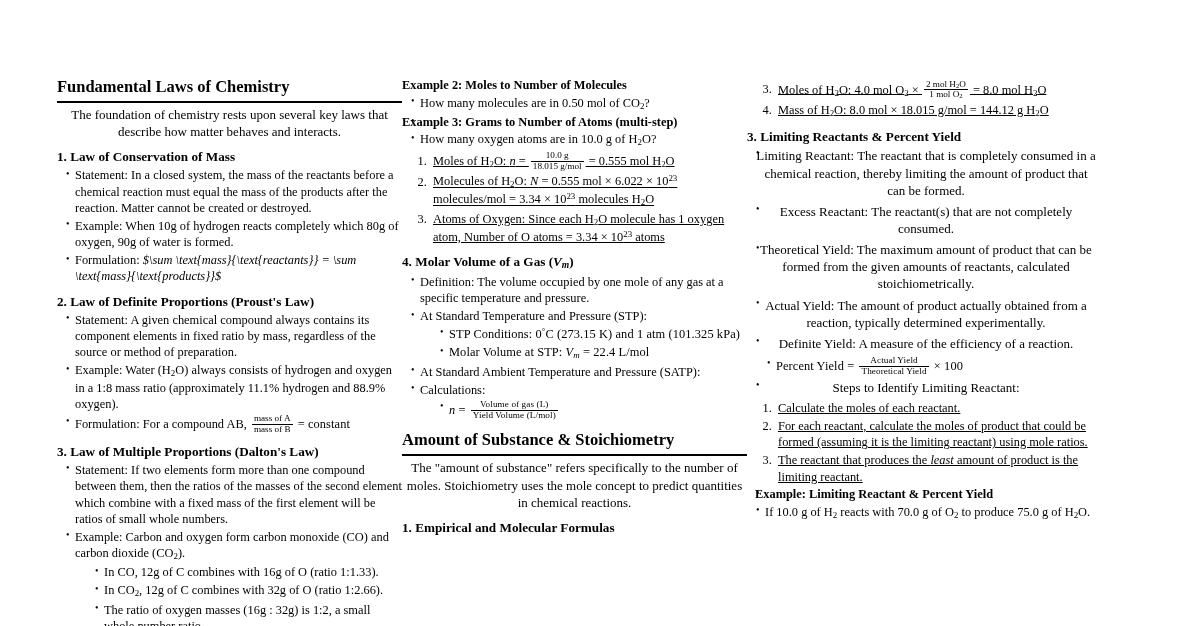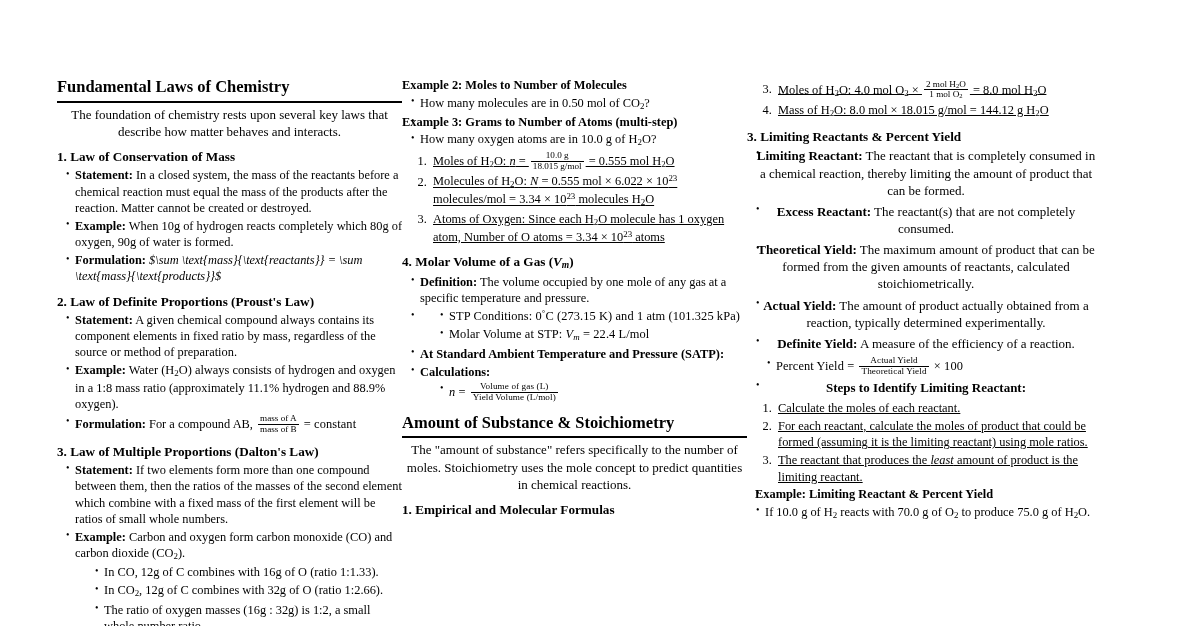--- a/index.html
+++ b/index.html
@@ -80,21 +80,21 @@
     position: absolute;
     left: 0;
     top: -0.5px;
     font-size: 10px;
   }
   ul.bl.sub { padding-left: 20px; }
   ol.nl { padding-left: 28px; text-decoration: underline; }
   ol.nl > li { margin: 1.5px 0; padding-left: 3px; }
   li.empty-bullet { list-style: none; }
   li.empty-bullet::before { content: "\2022"; }
-  b, strong { font-weight: bold; }
+  b, strong { font-weight: normal; }
   i, em { font-style: italic; }
   sub { font-size: 0.72em; vertical-align: -0.22em; }
   sup { font-size: 0.72em; vertical-align: 0.48em; }
   .mathit { font-family: "Liberation Serif", serif; font-style: italic; }
   .mathvar { font-style: italic; }
   .frac {
     display: inline-block;
     vertical-align: -0.45em;
     text-align: center;
     font-size: 0.74em;
@@ -171,21 +171,21 @@
         <li>Moles of H<sub>2</sub>O: <span class="mathvar">n</span> =
           <span class="frac"><span class="num">10.0 g</span><span class="den">18.015 g/mol</span></span>
           = 0.555 mol H<sub>2</sub>O</li>
         <li>Molecules of H<sub>2</sub>O: <span class="mathvar">N</span> = 0.555 mol × 6.022 × 10<sup>23</sup> molecules/mol = 3.34 × 10<sup>23</sup> molecules H<sub>2</sub>O</li>
         <li>Atoms of Oxygen: Since each H<sub>2</sub>O molecule has 1 oxygen atom, Number of O atoms = 3.34 × 10<sup>23</sup> atoms</li>
       </ol>
 
       <h2 class="sec-title">4. Molar Volume of a Gas (<span class="mathvar">V<sub>m</sub></span>)</h2>
       <ul class="bl">
         <li><b>Definition:</b> <span>The volume occupied by one mole of any gas at a specific temperature and pressure.</span></li>
-        <li>
+        <li><b>At Standard Temperature and Pressure (STP):</b>
           <ul class="bl sub">
             <li class="mth">STP Conditions: 0<span class="deg">°</span>C (273.15 K) and 1 atm (101.325 kPa)</li>
             <li class="mth">Molar Volume at STP: <span class="mathvar">V<sub>m</sub></span> = 22.4 L/mol</li>
           </ul>
         </li>
         <li><b>At Standard Ambient Temperature and Pressure (SATP):</b>
         </li>
         <li><b>Calculations:</b>
           <ul class="bl sub">
             <li class="mth"><span class="mathvar">n</span> =

